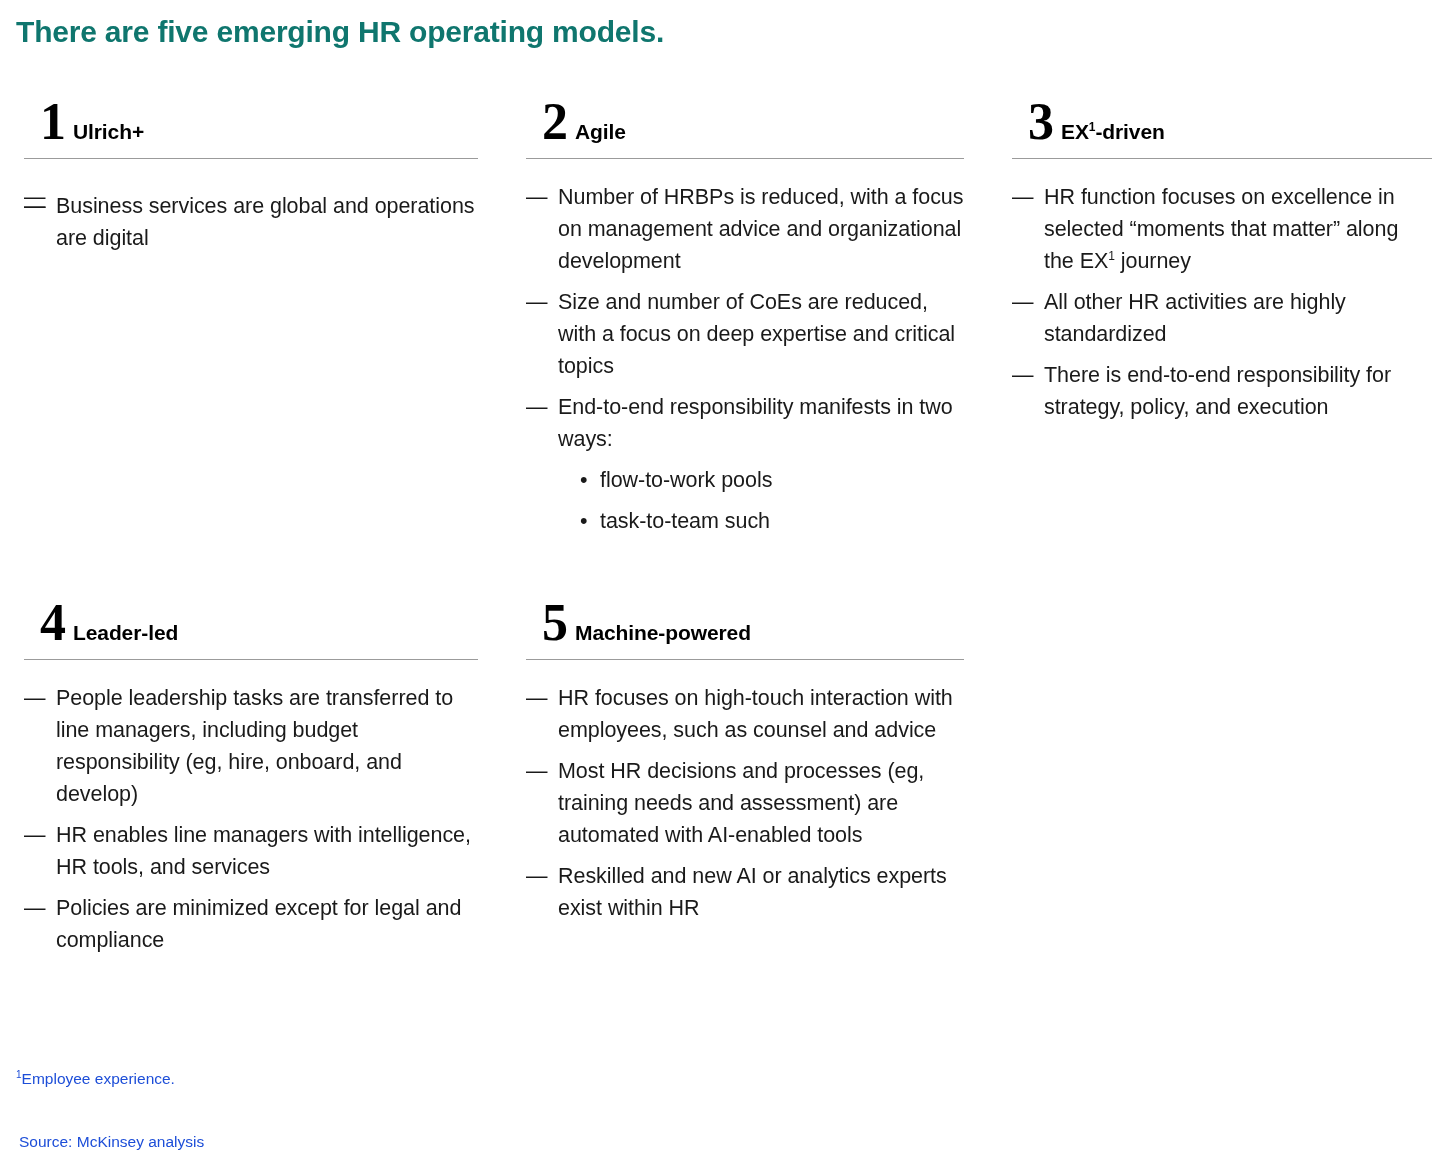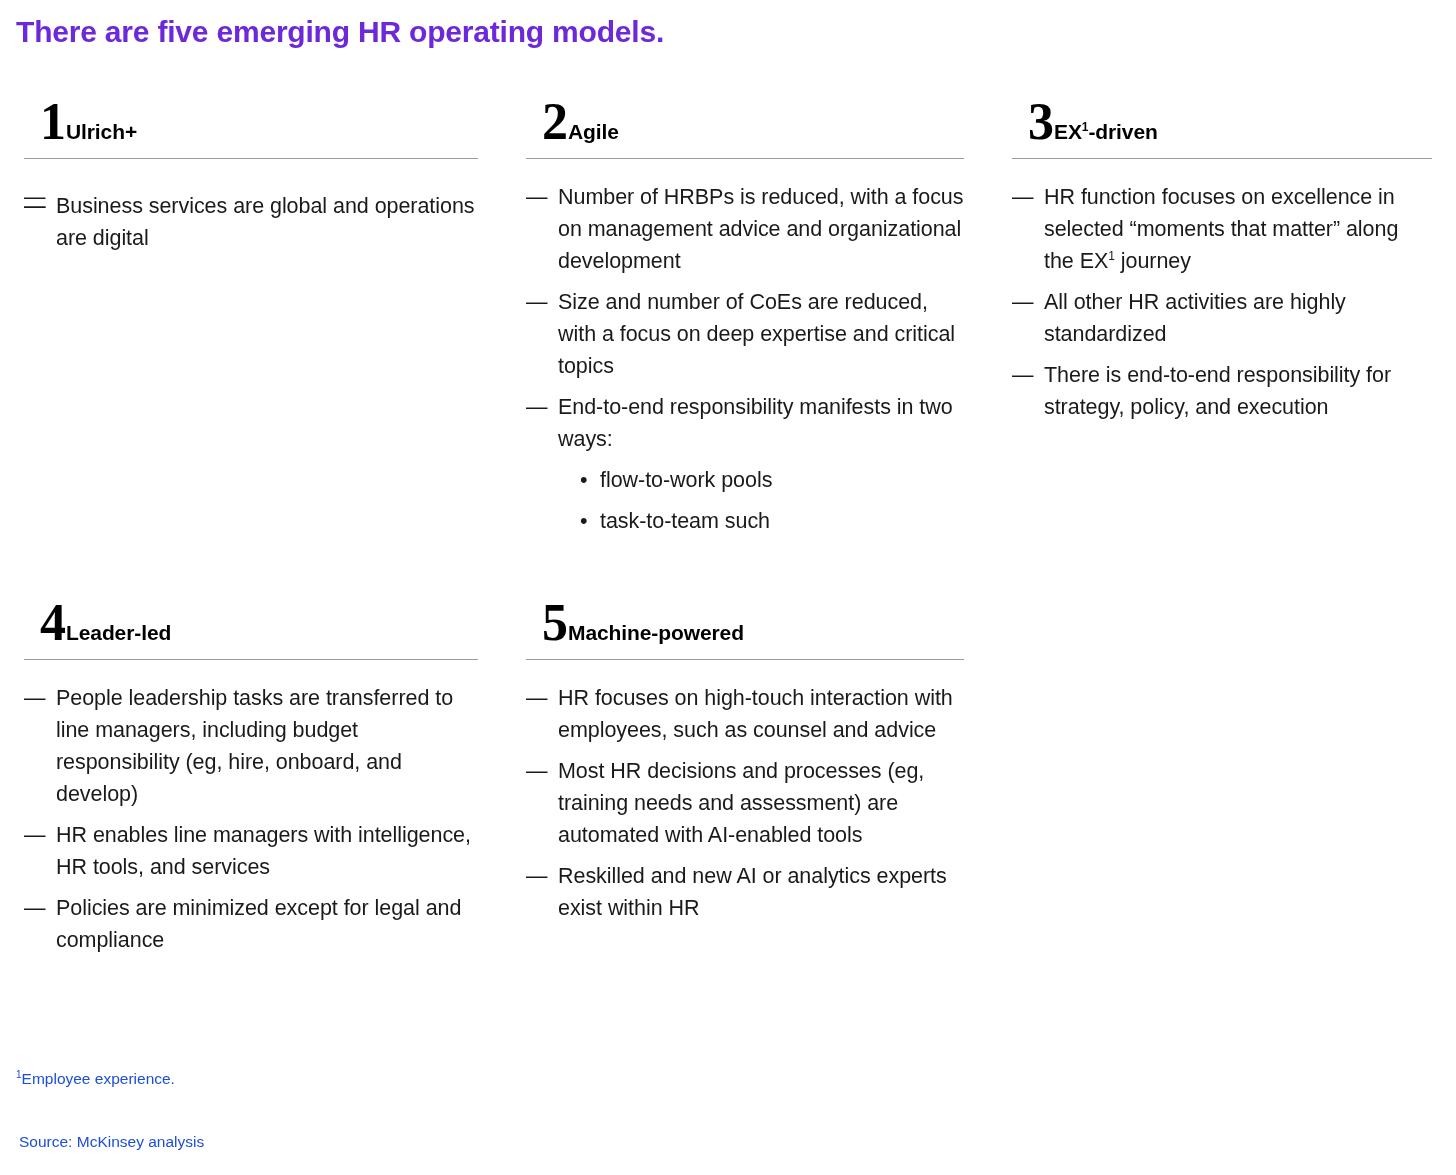--- a/index.html
+++ b/index.html
@@ -27,21 +27,21 @@
 
   
   .exhibit-title {
     position: absolute;
     left: 16px;
     top: 14px;
     font-size: 30px;
     line-height: 36px;
     font-weight: 700;
     letter-spacing: -0.2px;
-    color: #6d28d9;
+    color: #0f766e;
     white-space: nowrap;
   }
 
   
   .cards {
     position: absolute;
     left: 0;
     top: 96px;
     width: 1456px;
   }
@@ -76,20 +76,21 @@
     font-size: 52px;
     line-height: 52px;
     color: #000000;
     letter-spacing: 0px;
   }
   .card-name {
     font-size: 21px;
     line-height: 24px;
     font-weight: 700;
     color: #000000;
+    margin-left: 7px;
     letter-spacing: -0.1px;
   }
   .card-name sup {
     font-size: 12px;
     line-height: 0;
     vertical-align: super;
     font-weight: 700;
   }
 
   .card-rule {

